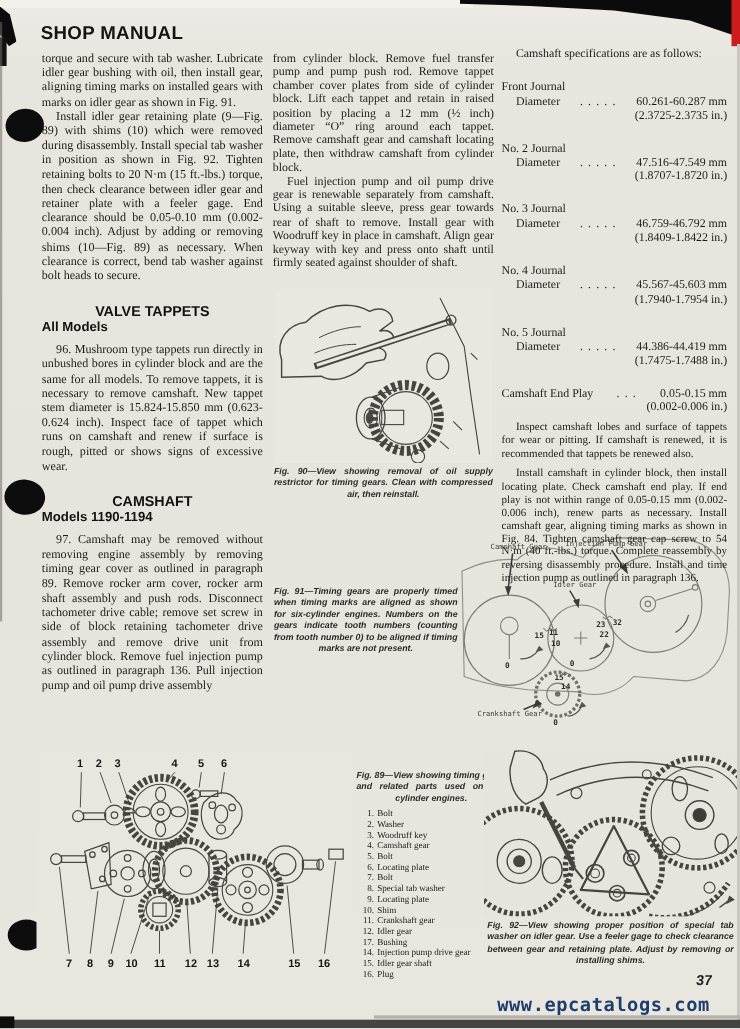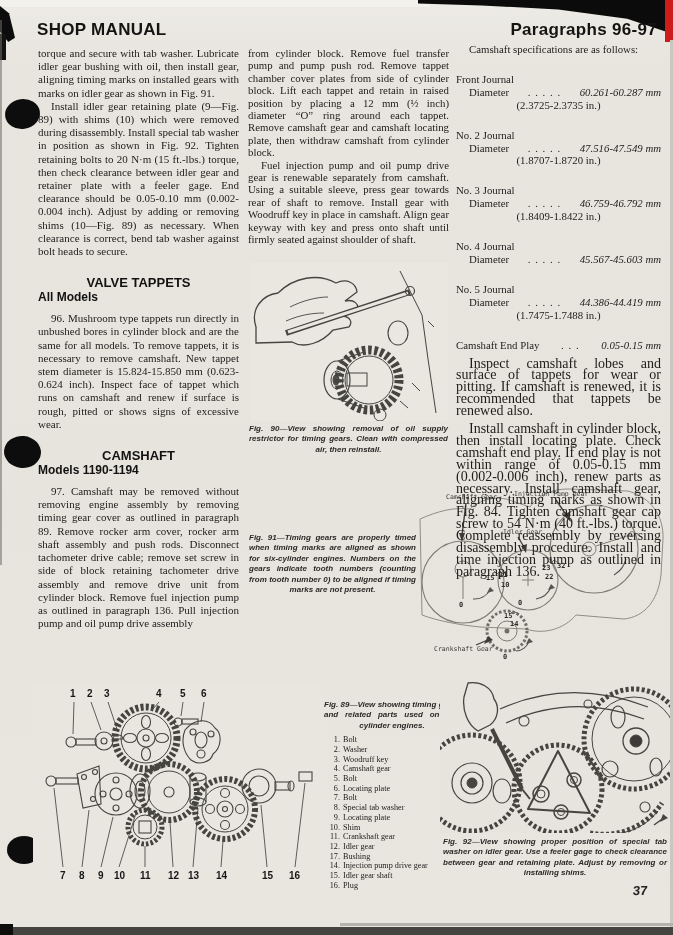--- a/index.html
+++ b/index.html
@@ -18,23 +18,23 @@
   .sub-head{font:700 12px "Liberation Sans",sans-serif;color:#121210;}
   #col1 .pnum{text-indent:13px;margin-top:8px;}
   #col2{position:absolute;left:248px;top:47px;width:201px;font-size:10.8px;line-height:12.4px;}
   #col2 .p2{text-indent:13px;}
   #col3{position:absolute;left:456px;top:43px;width:205px;font-size:10.8px;line-height:12.9px;}
   #col3 .intro{text-indent:13px;text-align:justify;margin:0;}
   .spec-entry{font-size:10.8px;line-height:12.9px;margin-top:17px;}
   .spec-row{display:flex;align-items:center;}
   .spec-sub{padding-left:13px;flex:none;}
   .dots{flex:1 1 auto;overflow:hidden;white-space:nowrap;text-align:center;padding:0 3px;letter-spacing:1px;}
-  .spec-mm{flex:none;font-style:italic;}
-  .spec-in{text-align:center;}
-  #col3 .p{margin-top:6px;font-size:14px;line-height:11.9px;text-indent:13px;text-align:justify;}
+  .spec-mm{flex:none;}
+  .spec-in{text-align:right;}
+  #col3 .p{margin-top:6px;font-size:10px;line-height:11.9px;text-indent:13px;text-align:justify;}
   
   .caption{font-family:"Liberation Sans",sans-serif;font-style:italic;font-weight:700;
            font-size:8px;line-height:10.4px;color:#2b2a27;text-align:justify;text-align-last:center;}
   
   #fig90-svg{position:absolute;left:250px;top:263px;}
   #fig90-cap{position:absolute;left:249px;top:424px;width:199px;}
   #fig91-cap{position:absolute;left:249px;top:533px;width:167px;}
   #fig89-svg{position:absolute;left:33px;top:682px;}
   #fig89-panel{position:absolute;left:324px;top:700px;width:136px;}
   #fig89-parts{margin-top:4px;}
@@ -85,21 +85,20 @@
   <div class="art blob" id="blob1"></div>
   <div class="art blob" id="blob2"></div>
   <div class="art blob" id="blob3"></div>
   <div class="art" id="art-lline"></div>
   <div class="art" id="art-rline"></div>
   <div class="art" id="art-bline"></div>
   <div class="art" id="art-bbar"></div>
   <div class="art" id="art-bcorner"></div>
 
   <div class="hdr" id="hdr-left">SHOP MANUAL</div>
-  <div class="hdr" id="hdr-right">Paragraphs 96-97</div>
 
   <div class="col" id="col1">
     <p>torque and secure with tab washer. Lubricate idler gear bushing with oil, then install gear, aligning timing marks on installed gears with marks on idler gear as shown in Fig. 91.</p>
     <p class="p2">Install idler gear retaining plate (9—Fig. 89) with shims (10) which were removed during disassembly. Install special tab washer in position as shown in Fig. 92. Tighten retaining bolts to 20 N·m (15 ft.-lbs.) torque, then check clearance between idler gear and retainer plate with a feeler gage. End clearance should be 0.05-0.10 mm (0.002-0.004 inch). Adjust by adding or removing shims (10—Fig. 89) as necessary. When clearance is correct, bend tab washer against bolt heads to secure.</p>
     <div class="sec-head">VALVE TAPPETS</div>
     <div class="sub-head">All Models</div>
     <p class="pnum">96. Mushroom type tappets run directly in unbushed bores in cylinder block and are the same for all models. To remove tappets, it is necessary to remove camshaft. New tappet stem diameter is 15.824-15.850 mm (0.623-0.624 inch). Inspect face of tappet which runs on camshaft and renew if surface is rough, pitted or shows signs of excessive wear.</p>
     <div class="sec-head">CAMSHAFT</div>
     <div class="sub-head">Models 1190-1194</div>
     <p class="pnum">97. Camshaft may be removed without removing engine assembly by removing timing gear cover as outlined in paragraph 89. Remove rocker arm cover, rocker arm shaft assembly and push rods. Disconnect tachometer drive cable; remove set screw in side of block retaining tachometer drive assembly and remove drive unit from cylinder block. Remove fuel injection pump as outlined in paragraph 136. Pull injection pump and oil pump drive assembly</p>
@@ -386,36 +385,38 @@
           </div>
           <div class="spec-in">(1.8409-1.8422 in.)</div>
         </div>
         <div class="spec-entry">
           <div class="spec-name">No. 4 Journal</div>
           <div class="spec-row">
             <span class="spec-sub">Diameter</span>
             <span class="dots">. . . . .</span>
             <span class="spec-mm">45.567-45.603 mm</span>
           </div>
+          <div class="spec-in">(1.7940-1.7954 in.)</div>
         </div>
         <div class="spec-entry">
           <div class="spec-name">No. 5 Journal</div>
           <div class="spec-row">
             <span class="spec-sub">Diameter</span>
             <span class="dots">. . . . .</span>
             <span class="spec-mm">44.386-44.419 mm</span>
           </div>
           <div class="spec-in">(1.7475-1.7488 in.)</div>
         </div>
         <div class="spec-entry">
           <div class="spec-row">
             <span>Camshaft End Play</span>
             <span class="dots">. . .</span>
             <span class="spec-mm">0.05-0.15 mm</span>
           </div>
+          <div class="spec-in">(0.002-0.006 in.)</div>
         </div>
       </div>
     <p class="p">Inspect camshaft lobes and surface of tappets for wear or pitting. If camshaft is renewed, it is recommended that tappets be renewed also.</p>
     <p class="p">Install camshaft in cylinder block, then install locating plate. Check camshaft end play. If end play is not within range of 0.05-0.15 mm (0.002-0.006 inch), renew parts as necessary. Install camshaft gear, aligning timing marks as shown in Fig. 84. Tighten camshaft gear cap screw to 54 N·m (40 ft.-lbs.) torque. Complete reassembly by reversing disassembly procedure. Install and time injection pump as outlined in paragraph 136.</p>
   </div>
 
   <svg id="fig92-svg" width="230" height="152" viewBox="0 0 230 152">
     <rect x="0" y="0" width="230" height="152" fill="#e6e4dd"></rect>
     <g class="ln">
       <circle cx="32" cy="102" r="48" stroke-width="5" stroke-dasharray="3 2.4"></circle>
@@ -448,13 +449,14 @@
       <path d="M150,152 A70,70 0 0 0 222,122" stroke-width="5" stroke-dasharray="3 2.4"></path>
       <path d="M160,152 A60,60 0 0 0 218,130" stroke-width="1"></path>
       <circle cx="205" cy="126" r="5" stroke-width="1.1"></circle>
       <line x1="214" y1="144" x2="225" y2="136" stroke-width="1.4"></line>
     </g>
     <polygon points="223,133 228,137 220,141" fill="#46453f"></polygon>
   </svg>
   <div class="caption" id="fig92-cap">Fig. 92—View showing proper position of special tab washer on idler gear. Use a feeler gage to check clearance between gear and retaining plate. Adjust by removing or installing shims.</div>
 
   <div id="page-num">37</div>
+  <div id="watermark">www.epcatalogs.com</div>
 </div>
 
 </body></html>

